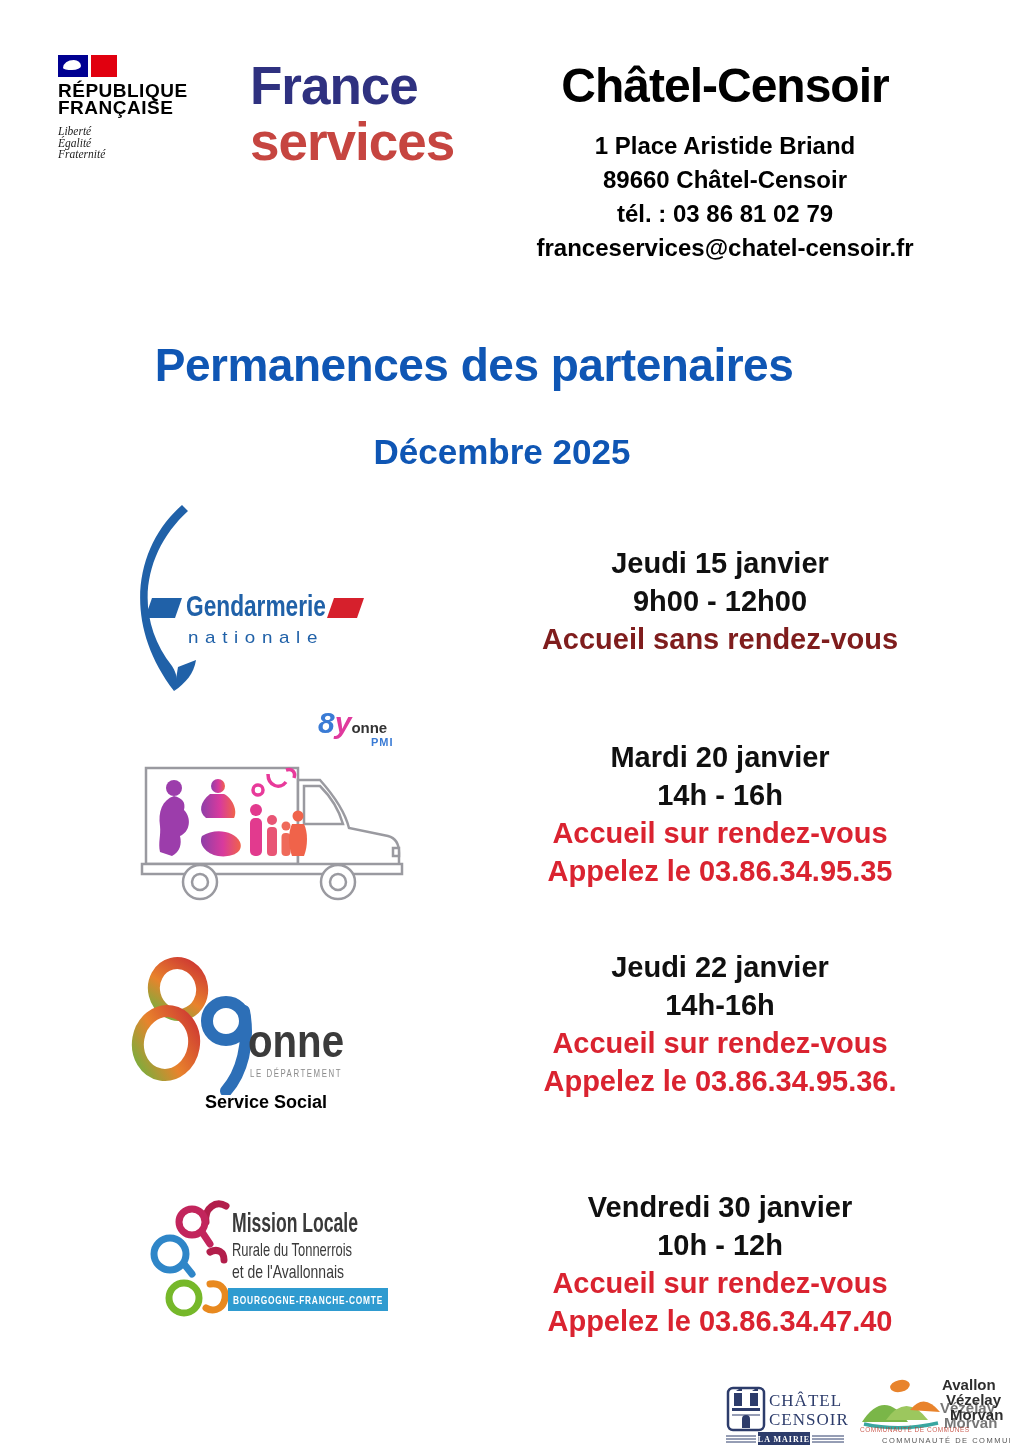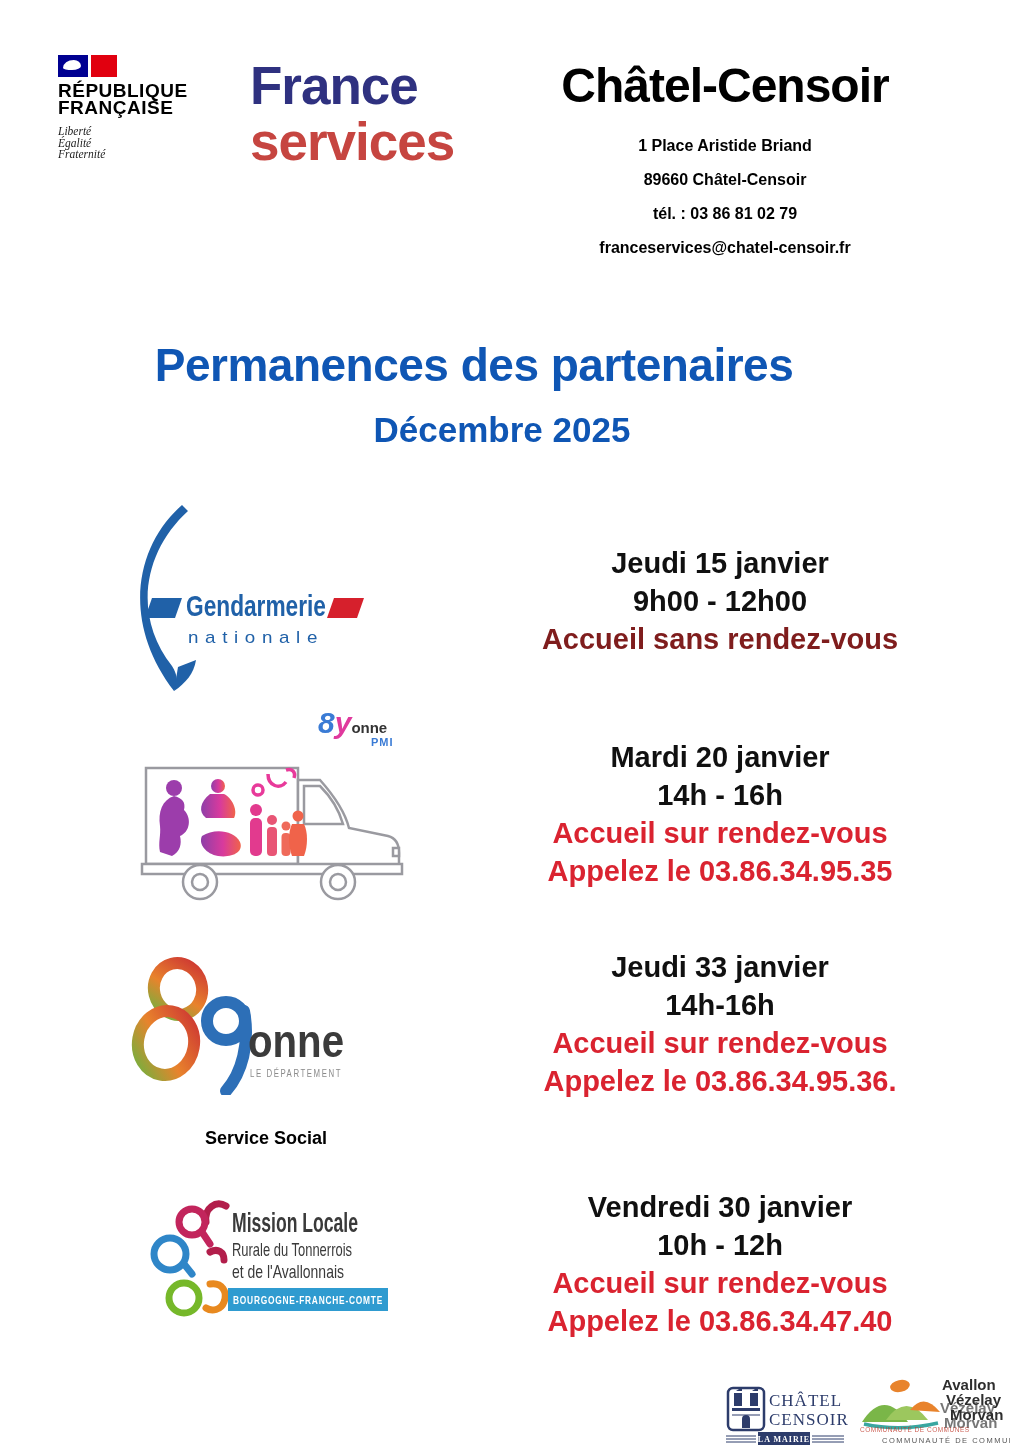--- a/index.html
+++ b/index.html
@@ -19,35 +19,35 @@
       font-size:11.5px;line-height:11.5px;color:#222;}
 
   
   .fs{left:250px;top:58px;line-height:56px;font-weight:bold;font-size:53px;letter-spacing:-1px;}
   .fs .w1{color:#2f3180;display:block;}
   .fs .w2{color:#c64540;display:block;}
 
   
   .site{left:470px;top:58px;width:510px;text-align:center;}
   .site-title{font-size:48px;font-weight:bold;letter-spacing:-1px;color:#000;}
-  .site-addr{margin-top:16px;font-size:16px;font-weight:bold;line-height:34px;color:#000;}
+  .site-addr{margin-top:16px;font-size:24px;font-weight:bold;line-height:34px;color:#000;}
 
   
   .main-title{left:0;top:338px;width:948px;text-align:center;
       font-size:46px;font-weight:bold;color:#0f56b4;letter-spacing:-.5px;}
-  .sub-title{left:0;top:410px;width:1004px;text-align:center;
+  .sub-title{left:0;top:432px;width:1004px;text-align:center;
       font-size:35px;font-weight:bold;color:#0f56b4;}
 
   
   .sess{left:460px;width:520px;text-align:center;font-weight:bold;font-size:29px;line-height:38px;}
   .sess .black{color:#101010;}
   .note-green{color:#7f1d1d;}
   .note-red{color:#da2330;}
 
-  .service-social{left:205px;top:1092px;font-size:18px;font-weight:bold;color:#000;margin-top:36px;}
+  .service-social{left:205px;top:1092px;font-size:18px;font-weight:bold;color:#000;}
 
   
   .pmi-mini{left:318px;top:716px;width:90px;line-height:14px;}
   .pmi-mini .n8{font-size:30px;font-style:italic;color:#3a7bd5;font-weight:bold;}
   .pmi-mini .ny{font-size:30px;font-style:italic;color:#e0399d;font-weight:bold;}
   .pmi-mini .onne{font-size:15px;color:#333;font-weight:bold;}
   .pmi-mini .pmi{display:block;margin-left:34px;font-size:11px;color:#3a7bd5;font-weight:bold;letter-spacing:1px;padding-left:19px;}
 
   svg text{font-family:"Liberation Sans",sans-serif;}
   .serif text{font-family:"Liberation Serif",serif;}
@@ -179,21 +179,21 @@
     <g fill="none" stroke="#2d6fb7" stroke-width="12" stroke-linecap="round">
       <circle cx="96" cy="66" r="19"></circle>
       <path d="M114,56 C120,88 112,118 96,136"></path>
     </g>
     <text x="118" y="102" font-size="46" fill="#3b3b3b" font-weight="bold" textLength="96" lengthAdjust="spacingAndGlyphs">onne</text>
     <text x="120" y="122" font-size="10" fill="#8a8a8a" letter-spacing="2" textLength="92" lengthAdjust="spacingAndGlyphs">LE DÉPARTEMENT</text>
   </svg>
   <div class="abs service-social">Service Social</div>
 
   <div class="abs sess" style="top:948px;">
-    <div class="black">Jeudi 33 janvier</div>
+    <div class="black">Jeudi 22 janvier</div>
     <div class="black">14h-16h</div>
     <div class="note-red">Accueil sur rendez-vous</div>
     <div class="note-red">Appelez le 03.86.34.95.36.</div>
   </div>
 
   <svg class="abs" style="left:148px;top:1192px;" width="278" height="142" viewBox="0 0 278 142">
     <g fill="none" stroke-width="7" stroke-linecap="round">
       <path d="M58,30 C56,16 68,8 78,14" stroke="#b21e4b"></path>
       <circle cx="44" cy="30" r="13" stroke="#c2255c"></circle>
       <path d="M54,40 L62,52" stroke="#c2255c"></path>

